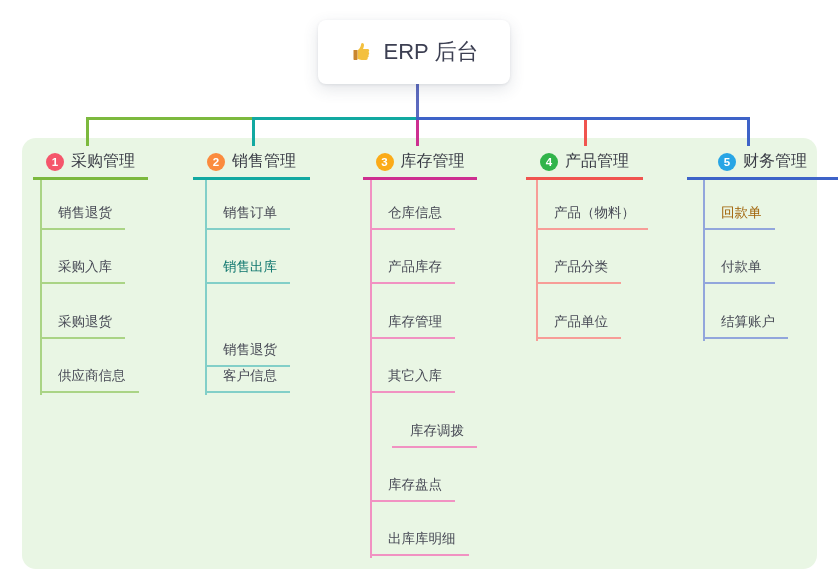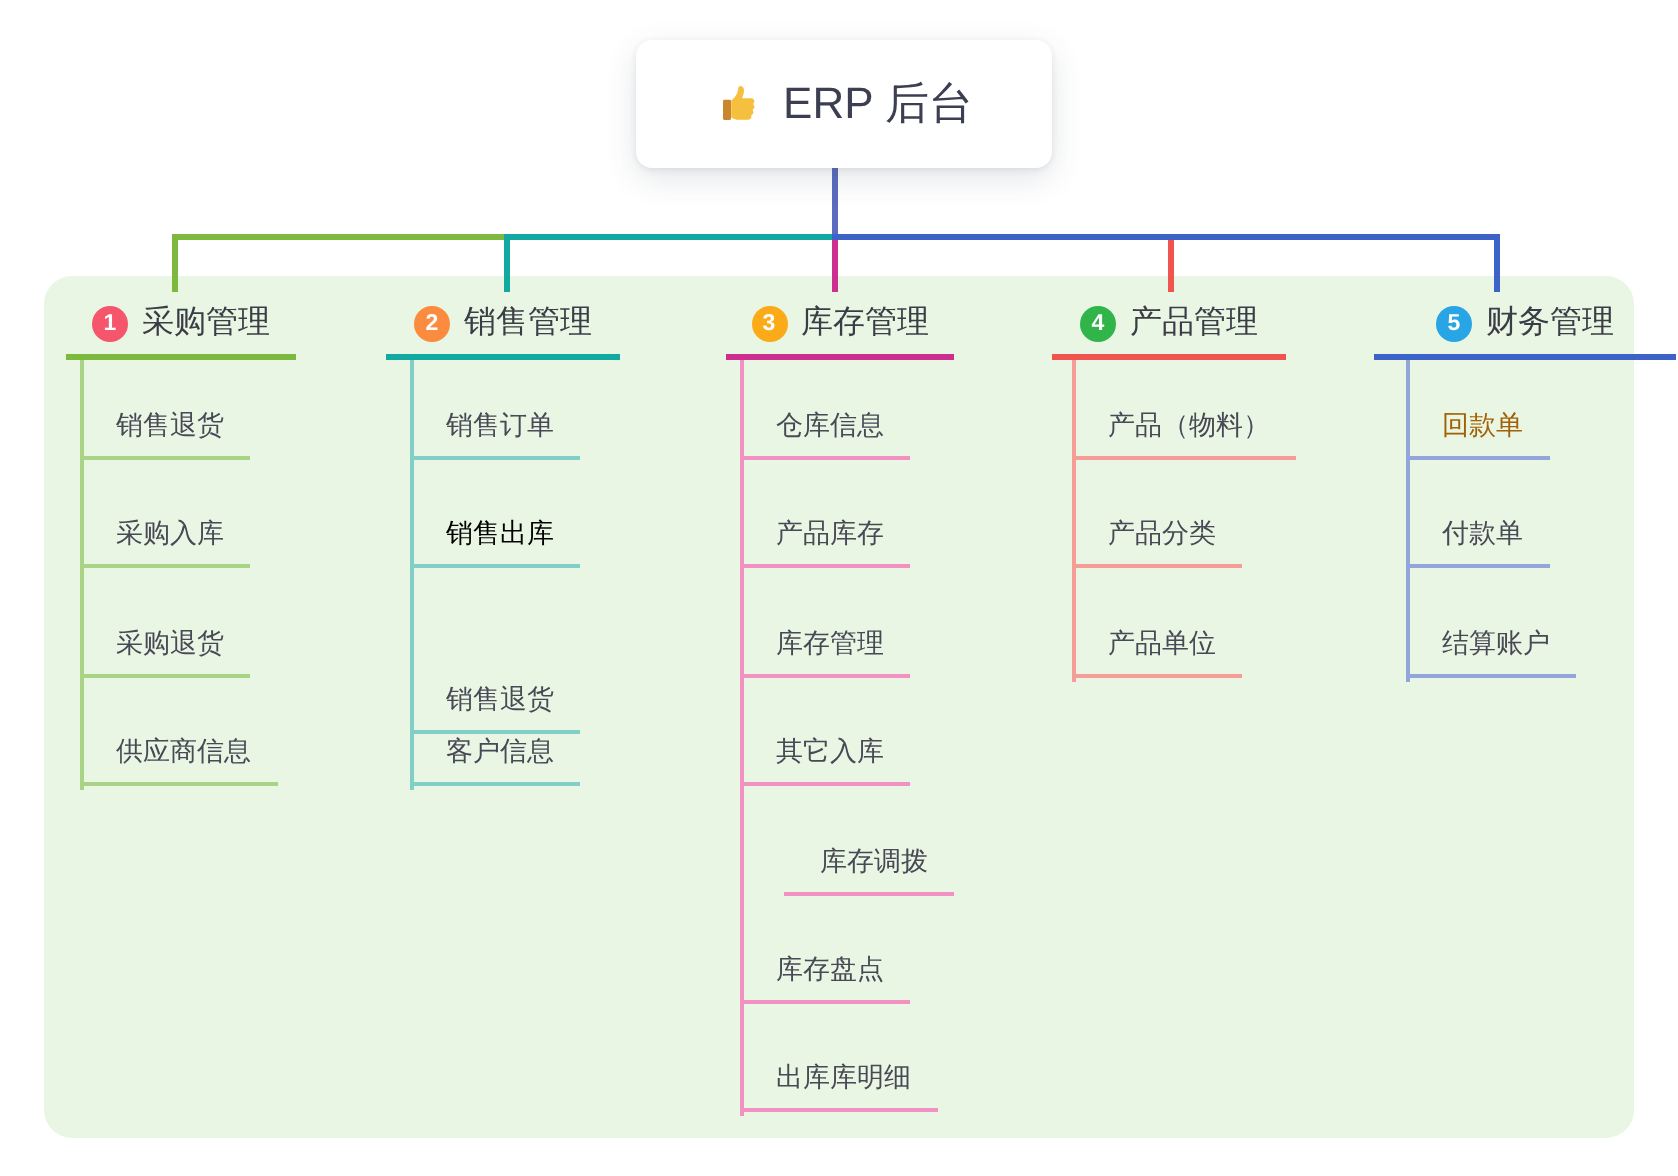--- a/index.html
+++ b/index.html
@@ -5,21 +5,21 @@
   html,body{margin:0;padding:0;background:#ffffff;}
   .stage{
     position:relative;width:839px;height:588px;background:#ffffff;
     font-family:"Liberation Sans","DejaVu Sans",sans-serif;overflow:hidden;
   }
   .panel{
     position:absolute;left:22px;top:138px;width:795px;height:431px;
     border-radius:14px;
   }
   .root-card{
-    position:absolute;left:318px;top:20px;width:208px;height:64px;
+    position:absolute;left:318px;top:20px;width:192px;height:64px;
     background:#ffffff;border-radius:8px;
     box-shadow:0 1px 3px rgba(60,70,90,.10),0 5px 16px rgba(60,70,90,.14);
     display:flex;align-items:center;justify-content:center;gap:10px;
     font-size:22px;font-weight:500;cursor:default;z-index:5;
   }
   .thumb{display:inline-flex;width:24px;height:24px;}
   .h-seg{position:absolute;height:3px;}
   .v-seg{position:absolute;width:3px;}
   .branch-title{
     position:absolute;top:146px;height:31px;box-sizing:content-box;
@@ -76,21 +76,21 @@
         <div class="child" style="top: 134.8px; border-bottom-color: rgb(170, 212, 133); color: rgb(71, 73, 85);">采购退货</div>
         <div class="child" style="top: 189.2px; border-bottom-color: rgb(170, 212, 133); color: rgb(71, 73, 85);">供应商信息</div>
       </div>
       <div class="branch-title" style="left: 193px; width: 117px; border-bottom-color: rgb(18, 169, 161); color: rgb(58, 60, 70);">
         <span class="badge" style="background: rgb(251, 139, 62);">2</span>
         <span>销售管理</span>
       </div>
       <div class="branch-children" style="left: 205px;">
         <div class="vline" style="height: 217.2px; background: rgb(130, 207, 200);"></div>
         <div class="child" style="top: 26px; border-bottom-color: rgb(130, 207, 200); color: rgb(71, 73, 85);">销售订单</div>
-        <div class="child" style="top: 80.4px; border-bottom-color: rgb(130, 207, 200); color: #000000;">销售出库</div>
+        <div class="child" style="top: 80.4px; border-bottom-color: rgb(130, 207, 200); color: #0f766e;">销售出库</div>
         <div class="child" style="top: 134.8px; border-bottom-color: rgb(130, 207, 200); color: rgb(71, 73, 85); margin-top: 28px;">销售退货</div>
         <div class="child" style="top: 189.2px; border-bottom-color: rgb(130, 207, 200); color: rgb(71, 73, 85);">客户信息</div>
       </div>
       <div class="branch-title" style="left: 363px; width: 114px; border-bottom-color: rgb(205, 47, 144); color: rgb(58, 60, 70);">
         <span class="badge" style="background: rgb(251, 171, 24);">3</span>
         <span>库存管理</span>
       </div>
       <div class="branch-children" style="left: 370px;">
         <div class="vline" style="height: 380.4px; background: rgb(241, 146, 194);"></div>
         <div class="child" style="top: 26px; border-bottom-color: rgb(241, 146, 194); color: rgb(71, 73, 85);">仓库信息</div>

